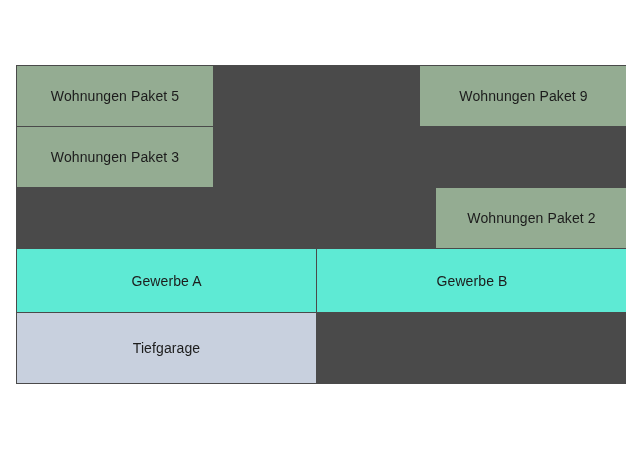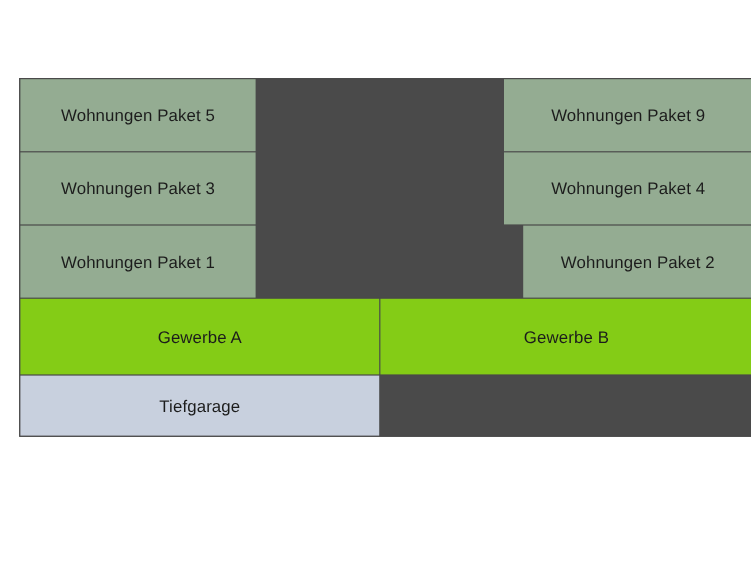--- a/index.html
+++ b/index.html
@@ -42,45 +42,43 @@
       display: flex;
       align-items: center;
       justify-content: center;
       font-size: 14px;
       color: #1c1c1c;
       text-align: center;
       letter-spacing: 0.1px;
     }
     .green  { background: #94ac92; }
     .atrium-cell { background: #a3c0c6; grid-column: 2; grid-row: 1 / 4; }
-    .yellow { background: #84cc16; }
+    .yellow { background: #5eead4; }
     .grayblue { background: #c8d0de; }
 
     .c1r1 { grid-column: 1; grid-row: 1; }
     .c1r2 { grid-column: 1; grid-row: 2; }
     .c1r3 { grid-column: 1; grid-row: 3; }
     .c3r1 { grid-column: 3; grid-row: 1; }
     .c3r2 { grid-column: 3; grid-row: 2; }
     .c3r3 { grid-column: 3; grid-row: 3; margin-left: 16px; }
 
     .gewerbe-row .cell { height: 63px; }
-    .lower-row .cell { height: 50px; text-align: center; }
+    .lower-row .cell { height: 70px; text-align: center; }
     .half-a { width: 299px; flex: 0 0 299px; }
     .half-b { flex: 1; }
   </style>
 </head>
 <body>
 
 <div class="diagram">
   <div class="upper">
     <div class="cell green c1r1">Wohnungen Paket 5</div>
     <div class="cell green c3r1">Wohnungen Paket 9</div>
     <div class="cell green c1r2">Wohnungen Paket 3</div>
-    <div class="cell green c3r2">Wohnungen Paket 4</div>
-    <div class="cell green c1r3">Wohnungen Paket 1</div>
     <div class="cell green c3r3">Wohnungen Paket 2</div>
   </div>
   <div class="row gewerbe-row">
     <div class="cell yellow half-a">Gewerbe A</div>
     <div class="cell yellow half-b">Gewerbe B</div>
   </div>
   <div class="row lower-row">
     <div class="cell grayblue half-a">Tiefgarage</div>
   </div>
 </div>

